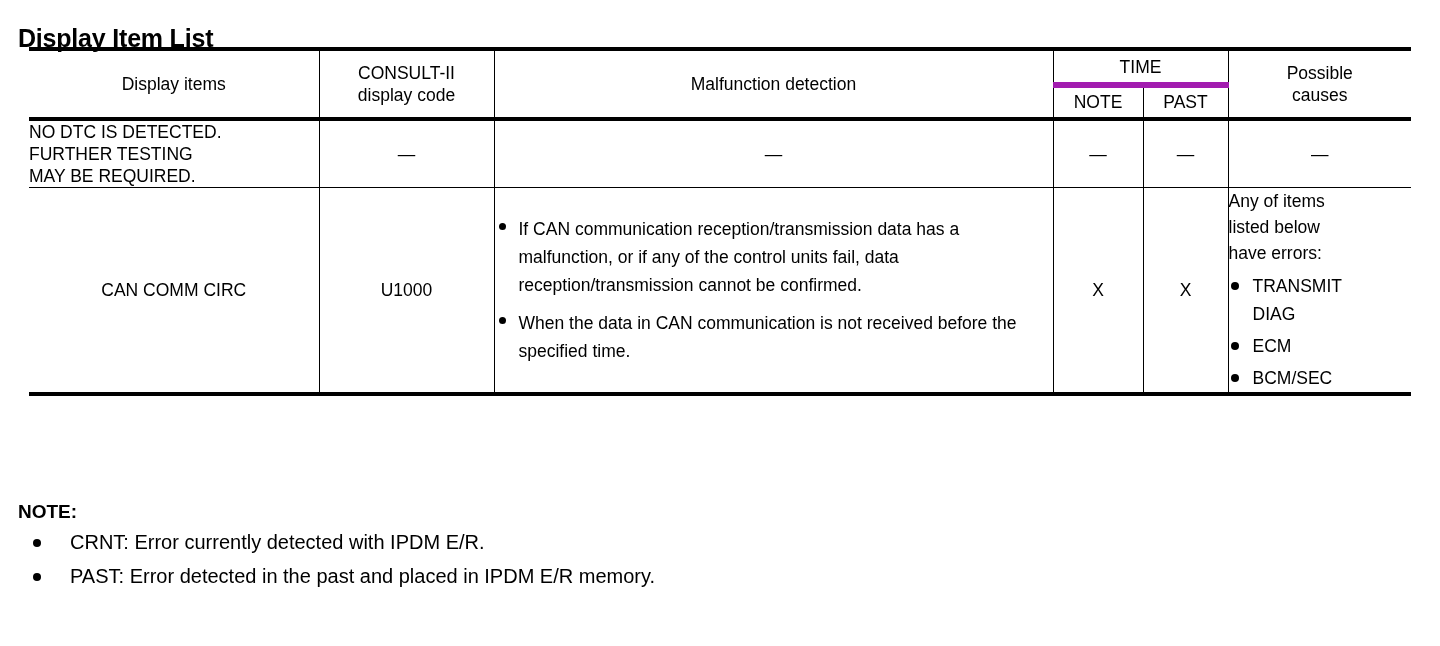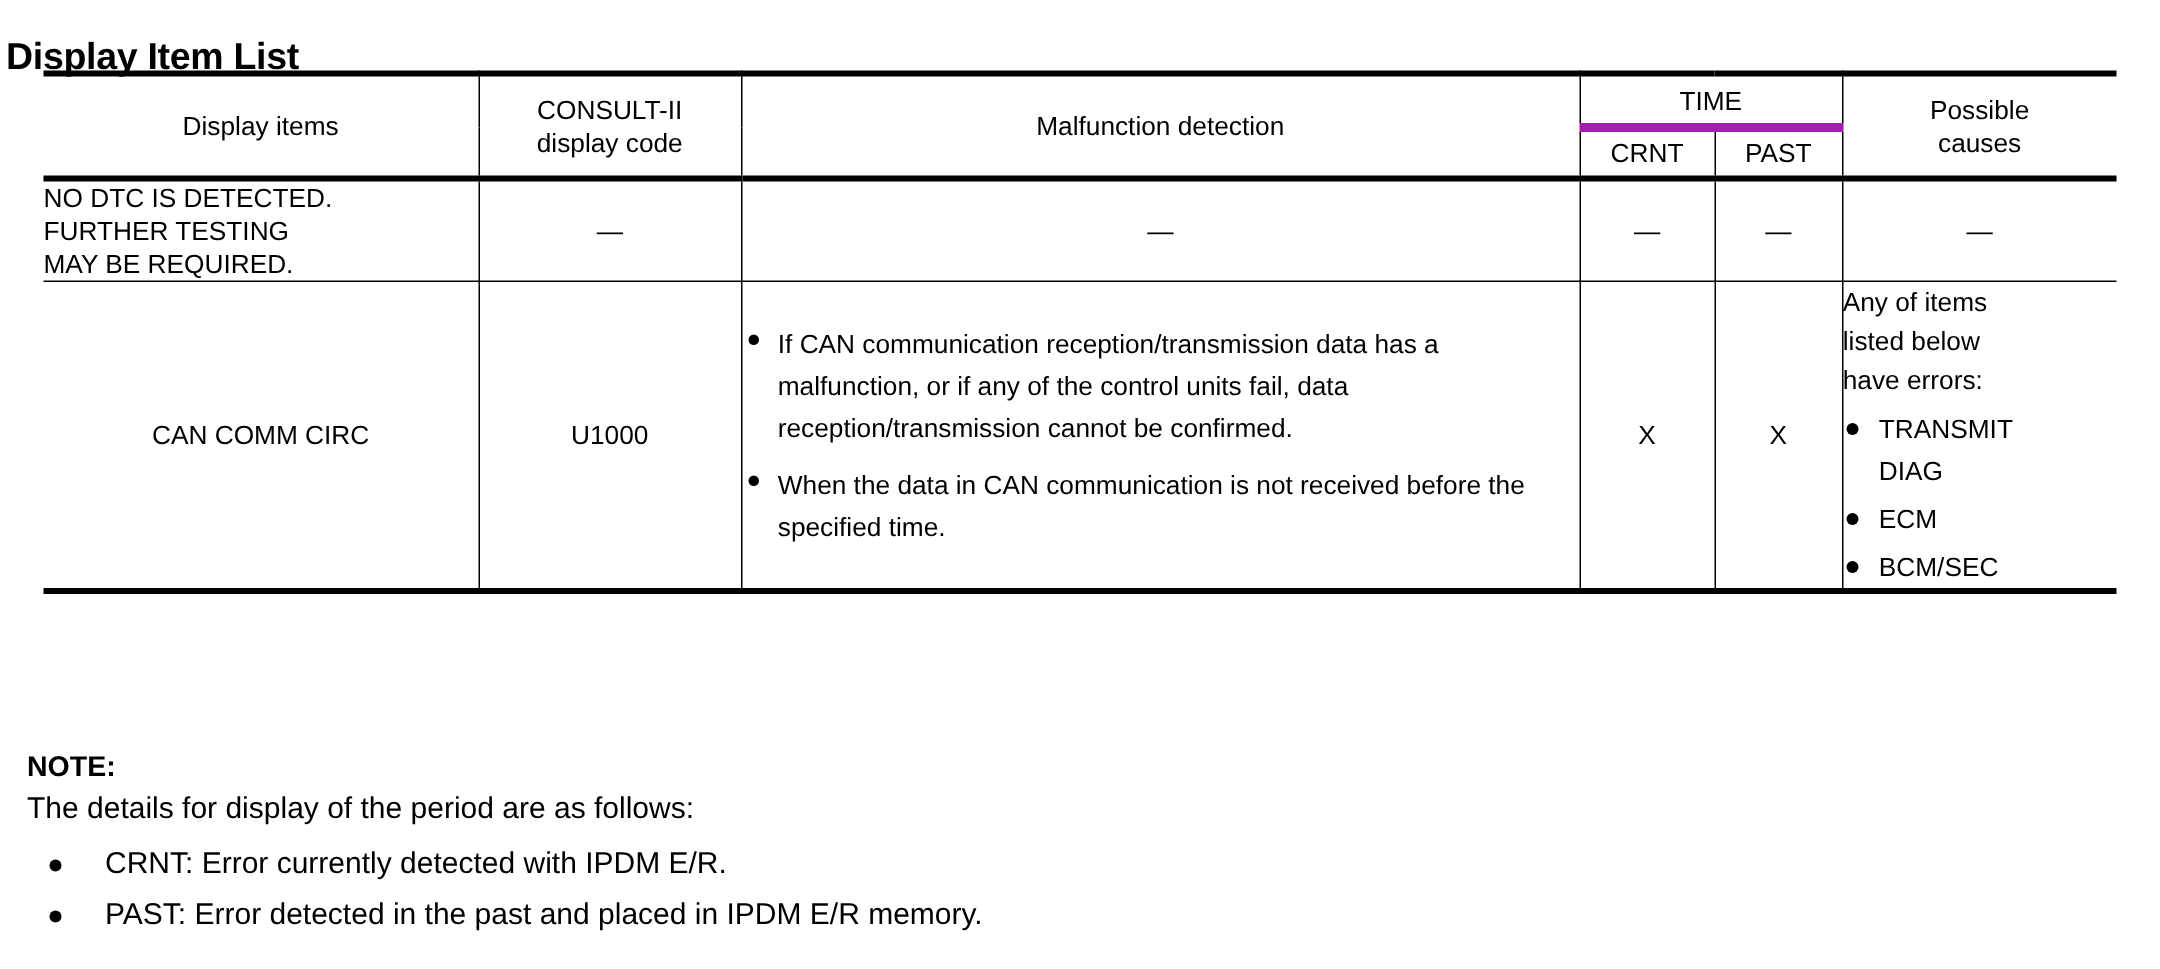--- a/index.html
+++ b/index.html
@@ -17,21 +17,21 @@
   .page {
     position: relative;
     width: 1440px;
     height: 646px;
     overflow: hidden;
   }
 
   
   .page-title {
     position: absolute;
-    left: 4px;
+    left: 18px;
     top: 6px;
     font-size: 25px;
     font-weight: bold;
     letter-spacing: -0.2px;
     line-height: 30px;
   }
 
   
   .dtc-table {
     position: absolute;
@@ -187,21 +187,21 @@
           <span>display code</span>
         </th>
         <th rowspan="2" class="hdr-cell-pad">Malfunction detection</th>
         <th colspan="2" class="time-group">TIME</th>
         <th rowspan="2" class="edge-r hdr-cell-pad">
           <span>Possible</span><br>
           <span>causes</span>
         </th>
       </tr>
       <tr class="sub-hdr-row">
-        <th>CRNT</th>
+        <th>NOTE</th>
         <th>PAST</th>
       </tr>
     </thead>
     <tbody>
       <tr>
         <td class="edge-l left cell-pad-left">
           <span>NO DTC IS DETECTED.</span><br>
           <span>FURTHER TESTING</span><br>
           <span>MAY BE REQUIRED.</span>
         </td>
@@ -240,20 +240,19 @@
               <span>BCM/SEC</span>
             </li>
           </ul>
         </td>
       </tr>
     </tbody>
   </table>
 
   <div class="note-block">
     <div class="note-title">NOTE:</div>
-    <div class="note-lead">The details for display of the period are as follows:</div>
     <ul class="note-list">
       <li>CRNT: Error currently detected with IPDM E/R.</li>
       <li>PAST: Error detected in the past and placed in IPDM E/R memory.</li>
     </ul>
   </div>
 
 </div>
 
 </body></html>

